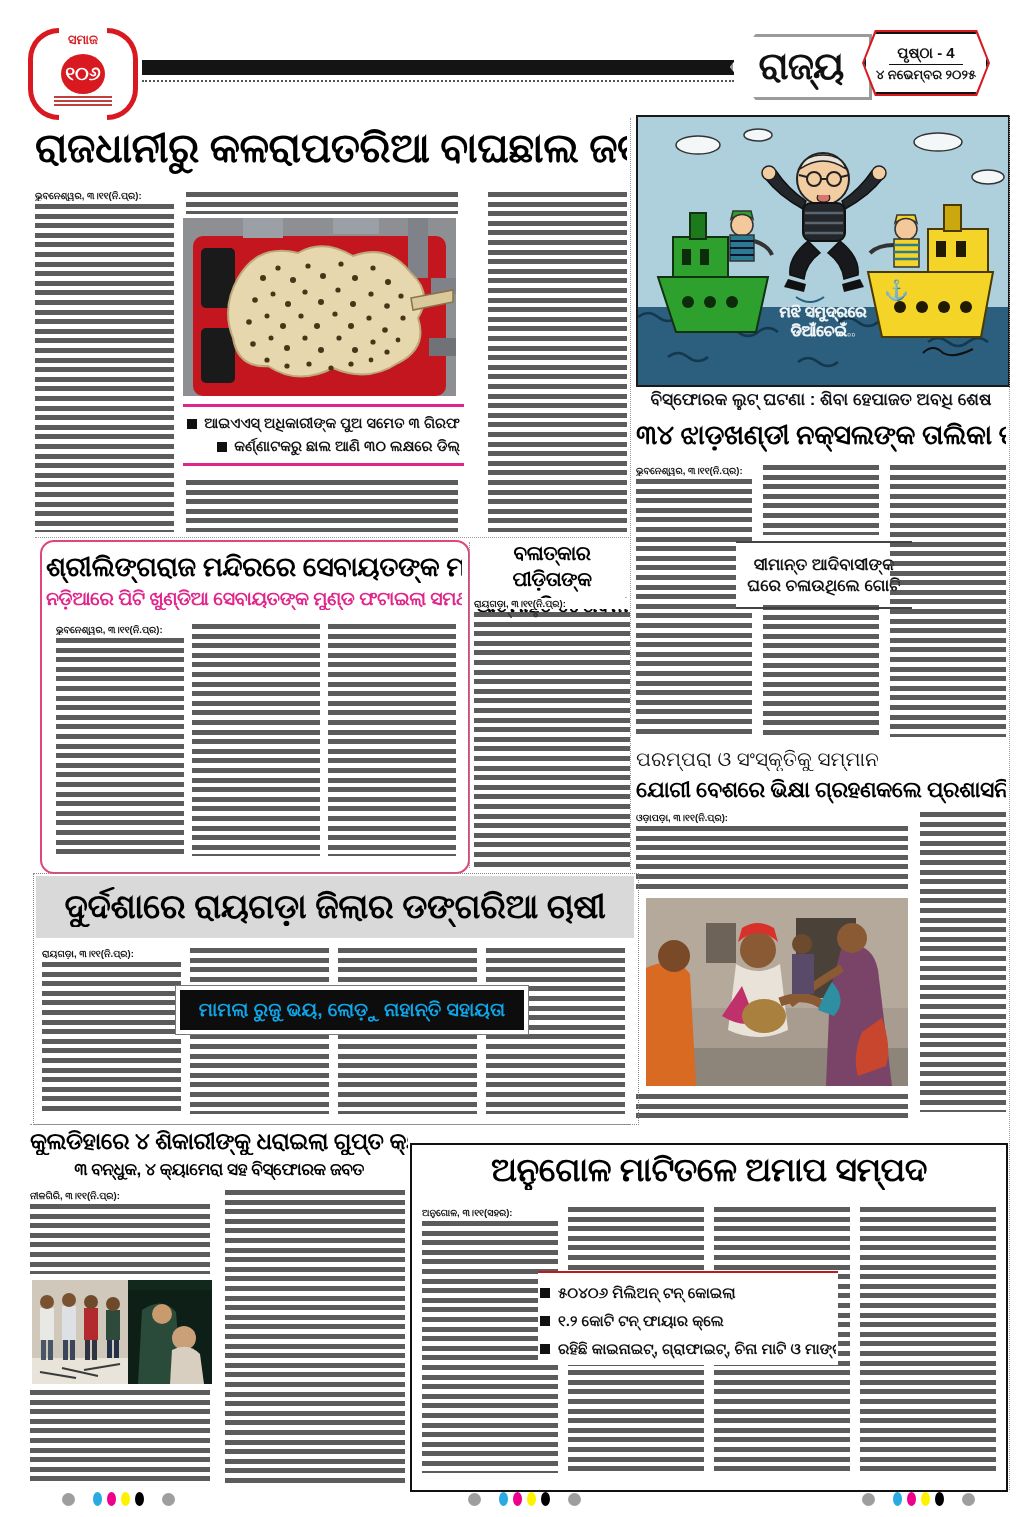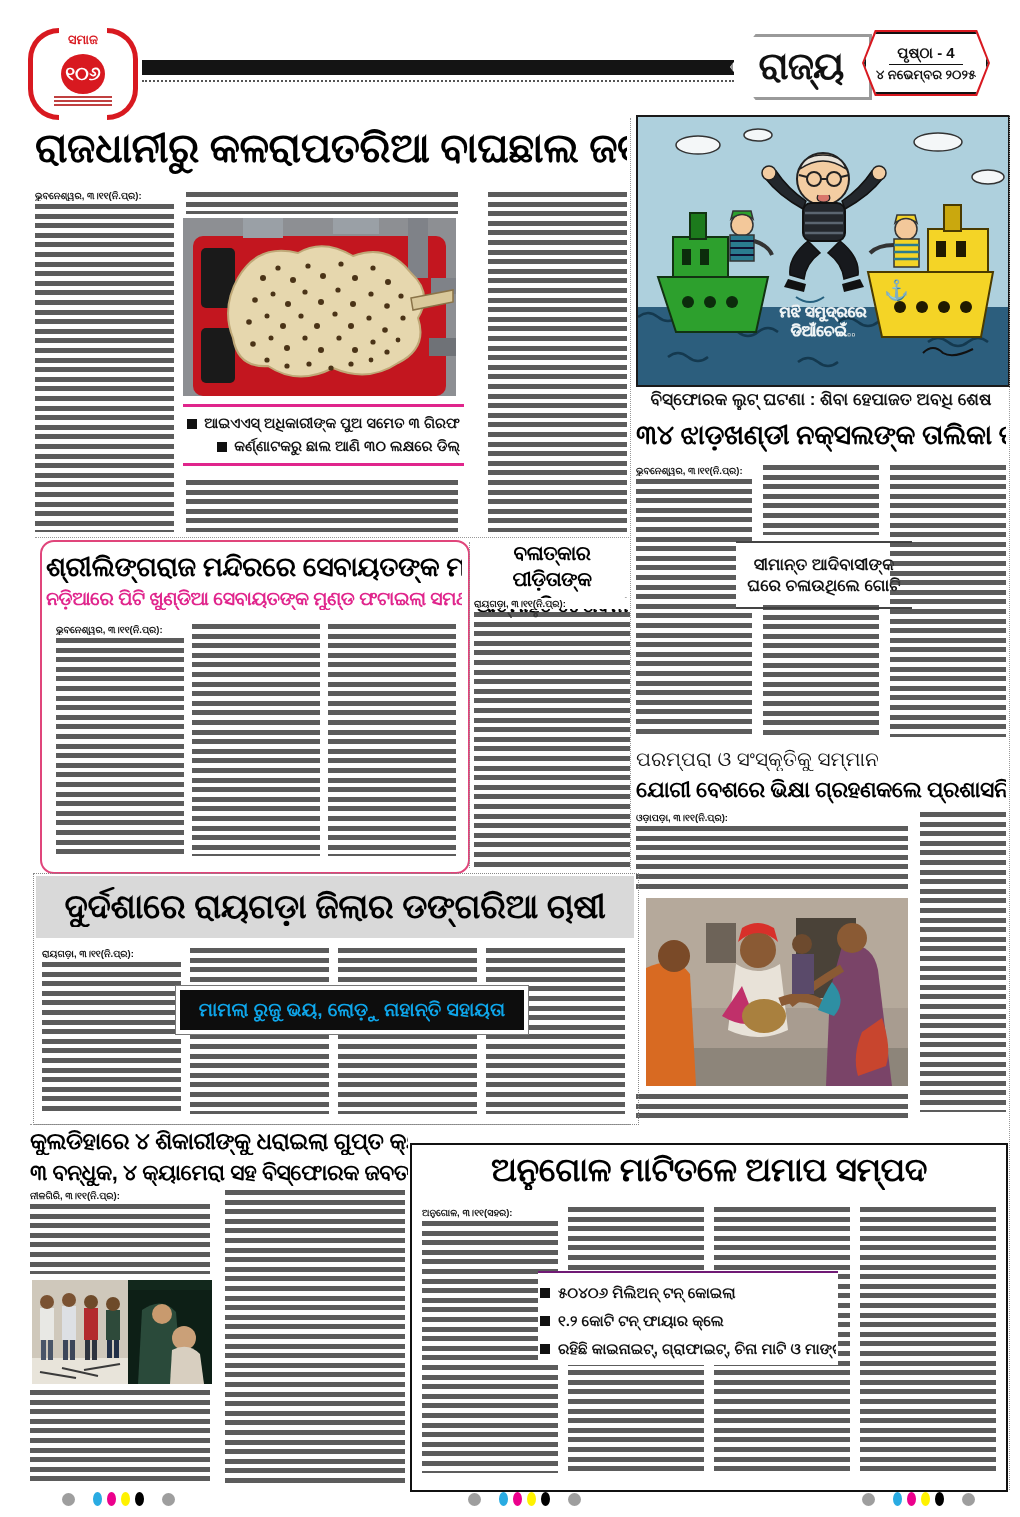--- a/index.html
+++ b/index.html
@@ -33,21 +33,21 @@
   .brow{display:flex;align-items:center;gap:7px;font-weight:bold;font-size:14.5px;white-space:nowrap;overflow:hidden;padding:3px 0;justify-content:flex-end;}
   .sq{width:10px;height:10px;background:#111;flex:0 0 auto;}
   .pinkbox{position:absolute;border:2.5px solid #e0457b;border-radius:14px;background:#fff;}
   .blackbox{position:absolute;background:#0d0d0d;color:#0ea5e9;display:flex;align-items:center;justify-content:center;font-weight:bold;white-space:nowrap;overflow:hidden;border:4px solid #fff;outline:1px solid #777;}
   .graystrip{position:absolute;background:#d9d9d9;display:flex;align-items:center;justify-content:center;}
   .cartoonbox{position:absolute;border:2px solid #1a1a1a;background:#aecfdc;overflow:hidden;}
   .caption{position:absolute;text-align:center;font-weight:bold;white-space:nowrap;overflow:hidden;}
   .photo{position:absolute;overflow:hidden;background:#888;}
   .kicker{position:absolute;text-align:left;font-weight:normal;white-space:nowrap;overflow:hidden;}
   .angulbox{position:absolute;border:2px solid #111;background:#fff;}
-  .abullets{position:absolute;background:#fff;border-top:2px solid #701a75;padding:6px 2px 2px;}
+  .abullets{position:absolute;background:#fff;border-top:2px solid #b91c1c;padding:6px 2px 2px;}
   .abrow{display:flex;align-items:center;gap:8px;font-weight:bold;font-size:15px;white-space:nowrap;overflow:hidden;padding:5px 0;}
   .naxsub{position:absolute;border-top:2px solid #444;border-bottom:2px solid #444;background:#fff;display:flex;align-items:center;justify-content:center;text-align:center;font-weight:bold;font-size:16.5px;line-height:21px;padding:4px 2px;}
   .regmarks{position:absolute;top:1492px;display:flex;align-items:center;gap:5px;}
   .regmarks .g{width:13px;height:13px;border-radius:50%;background:#9e9e9e;}
   .regmarks .o{width:9px;height:14px;border-radius:50%;}
   .regmarks .sp{width:8px;}
 </style>
 </head>
 <body>
 
@@ -316,21 +316,21 @@
     <div class="dateline" style="left:8px;top:74px;width:139px;">ରାୟଗଡ଼ା, ୩।୧୧(ନି.ପ୍ର):</div>
     <div class="greek" style="left:8px;top:88px;width:139px;height:152px;"></div>
     <div class="greek" style="left:156px;top:74px;width:139px;height:166px;"></div>
     <div class="greek" style="left:304px;top:74px;width:139px;height:166px;"></div>
     <div class="greek" style="left:452px;top:74px;width:139px;height:166px;"></div>
     <div class="blackbox" style="left:142px;top:112px;width:344px;height:40px;font-size:19px;">ମାମଲା ରୁଜୁ ଭୟ, ଲୋଡ଼ୁ ନାହାନ୍ତି ସହାୟତା</div>
   </div>
 
   <div class="abs" style="left:30px;top:1128px;width:378px;height:362px;">
     <div class="headline" style="position:absolute;left:0;top:0;width:378px;font-size:23px;">କୁଲଡିହାରେ ୪ ଶିକାରୀଙ୍କୁ ଧରାଇଲା ଗୁପ୍ତ କ୍ୟାମେରା</div>
-    <div class="headline" style="position:absolute;left:0;top:32px;width:378px;font-size:22px;">୩ ବନ୍ଧୁକ, ୪ କ୍ୟାମେରା ସହ ବିସ୍ଫୋରକ ଜବତ</div>
+    <div class="headline" style="position:absolute;left:0;top:32px;width:378px;font-size:17px;">୩ ବନ୍ଧୁକ, ୪ କ୍ୟାମେରା ସହ ବିସ୍ଫୋରକ ଜବତ</div>
     <div class="dateline" style="left:0;top:62px;width:180px;">ନୀଳଗିରି, ୩।୧୧(ନି.ପ୍ର):</div>
     <div class="greek" style="left:0;top:76px;width:180px;height:70px;"></div>
     <div class="photo" style="left:2px;top:152px;width:180px;height:104px;">
       <svg width="180" height="104" viewBox="0 0 180 104">
         <rect width="96" height="104" fill="#cfc8bb"></rect>
         <rect x="0" y="78" width="96" height="26" fill="#e8e4da"></rect>
         <g stroke="#3a3a3a" stroke-width="2">
             <line x1="8" y1="92" x2="44" y2="98"></line>
             <line x1="30" y1="88" x2="66" y2="96"></line>
             <line x1="52" y1="90" x2="88" y2="84"></line>

